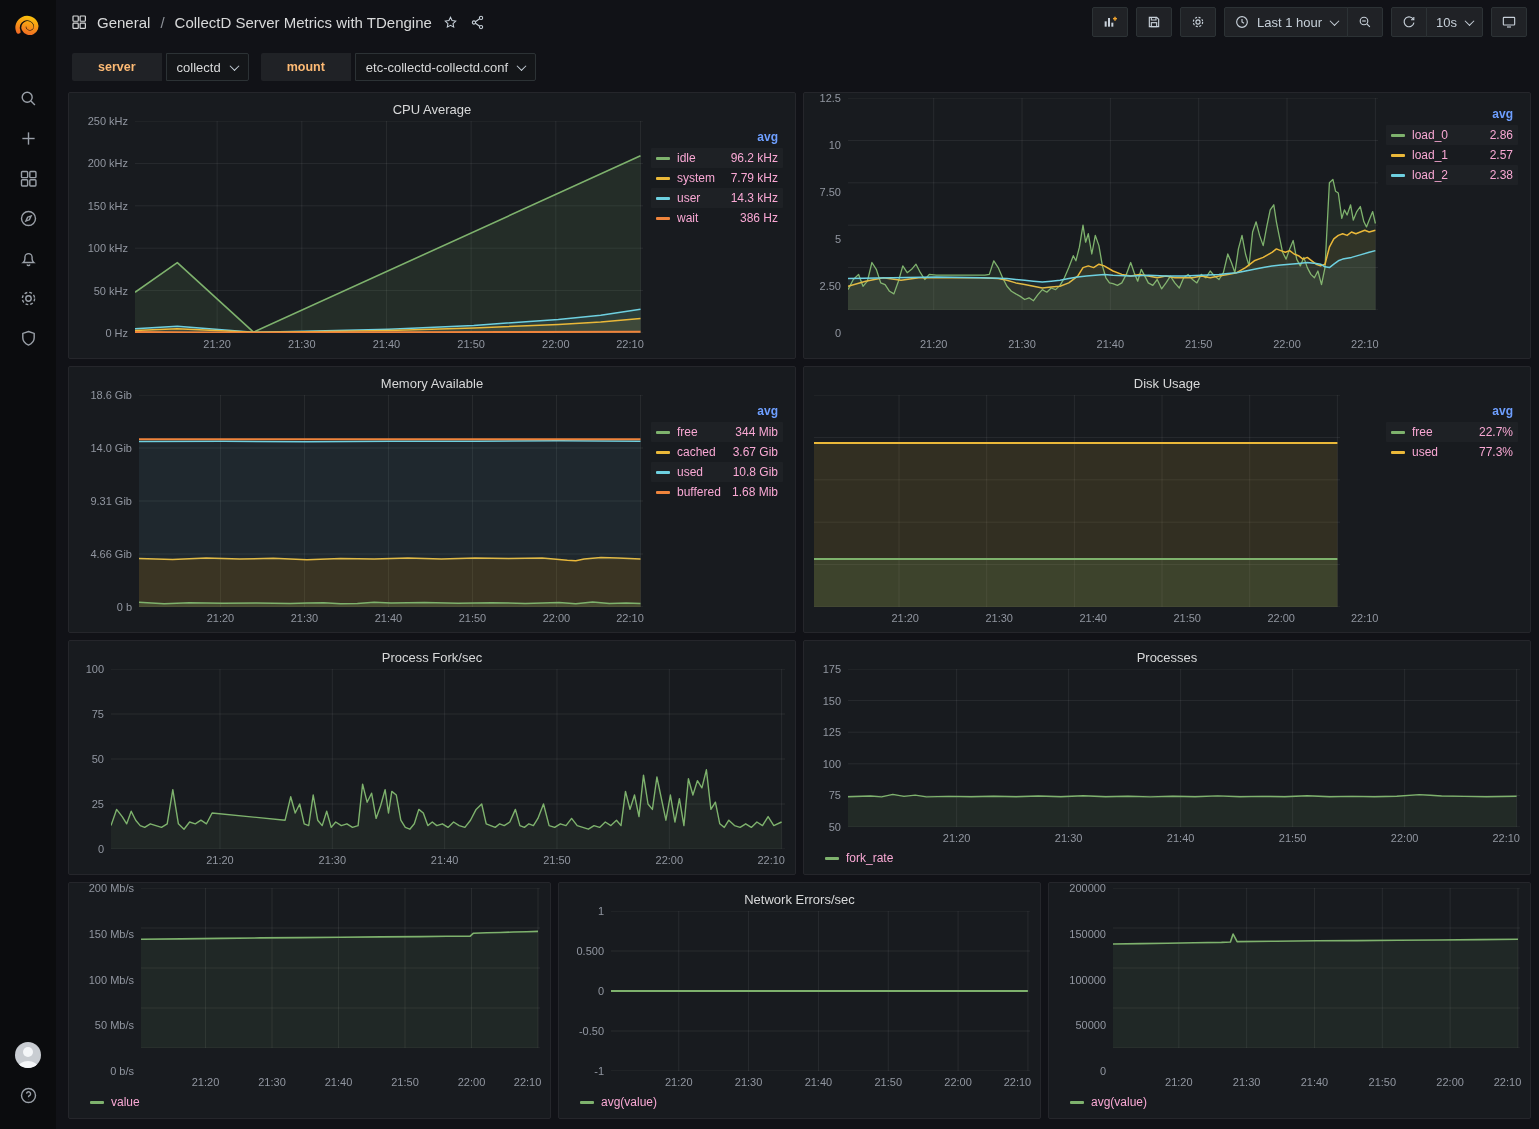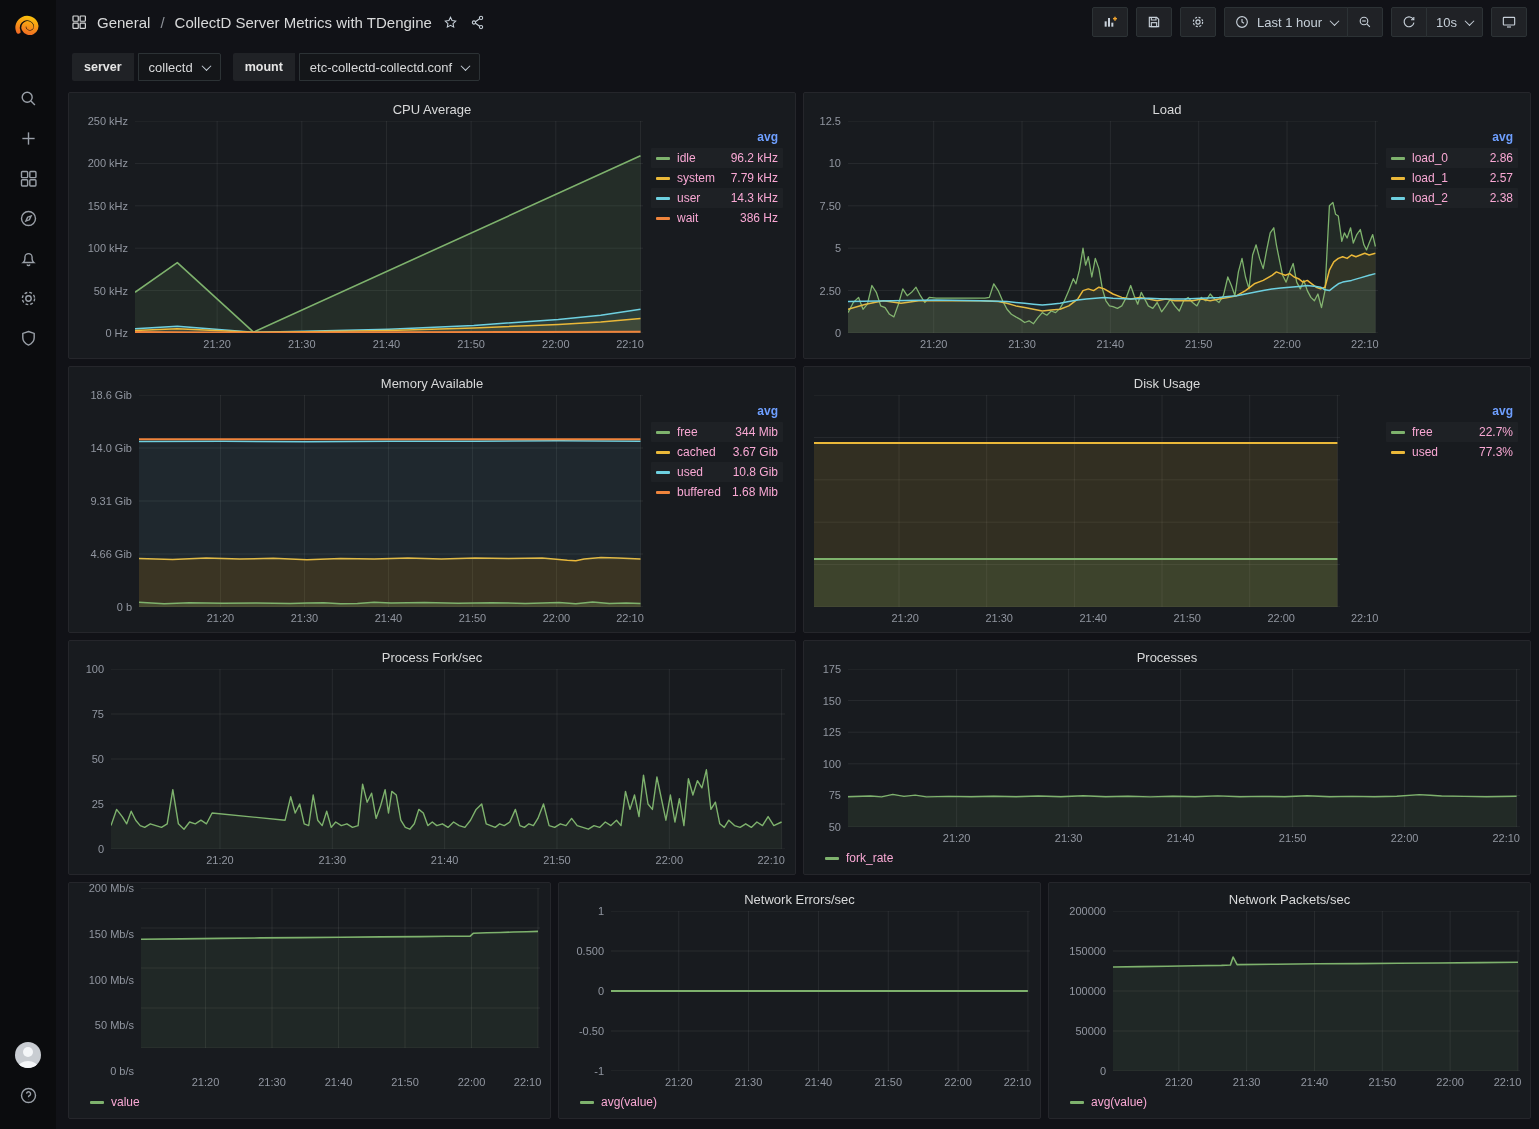--- a/index.html
+++ b/index.html
@@ -30,21 +30,21 @@
   .btn { height:30px; background:#202226; border:1px solid #2c3235; border-radius:2px; display:flex; align-items:center; gap:7px; padding:0 9px; color:#c7d0d9; font-size:13px; cursor:pointer; }
   .btn svg { width:16px; height:16px; stroke:currentColor; fill:none; stroke-width:1.7; }
   .btn-group { display:flex; }
   .btn-group .btn + .btn { margin-left:-1px; border-top-left-radius:0; border-bottom-left-radius:0; }
   .btn-group .btn:first-child { border-top-right-radius:0; border-bottom-right-radius:0; }
   .chev { width:7px; height:7px; border-right:1.6px solid #c7d0d9; border-bottom:1.6px solid #c7d0d9; transform:rotate(45deg) translate(-1px,-1px); margin-left:2px; }
 
   
   .submenu { display:flex; align-items:center; gap:12px; padding:9px 12px 9px 16px; flex:none; }
   .var { display:flex; }
-  .var-label { height:28px; display:flex; align-items:center; padding:0 12px; background:#202226; color:#e5e5e5; font-size:12.5px; font-weight:600; border-radius:2px 0 0 2px; }
+  .var-label { height:28px; display:flex; align-items:center; padding:0 26px; background:#202226; color:#fdba74; font-size:12.5px; font-weight:600; border-radius:2px 0 0 2px; }
   .var-value { height:28px; display:flex; align-items:center; gap:8px; padding:0 10px; background:#141619; border:1px solid #2c3235; color:#d8d9da; font-size:13px; border-radius:0 2px 2px 0; margin-left:4px; cursor:pointer; }
 
   
   .dashboard { flex:1; display:flex; flex-direction:column; gap:7px; padding:2px 8px 0 12px; min-height:0; }
   .row { display:grid; gap:7px; flex:none; }
   .row-2 { grid-template-columns:1fr 1fr; }
   .row-3 { grid-template-columns:1fr 1fr 1fr; }
   .h267 { height:267px; } .h235 { height:235px; } .h237 { height:237px; }
 
   .panel { background:#181b1f; border:1px solid #25262b; border-radius:2px; display:flex; flex-direction:column; padding:5px 10px 4px; min-width:0; }
@@ -319,23 +319,20 @@
                 </div>
                 <div class="lg-row">
                   <span class="lg-dash" style="background: rgb(239, 132, 60);"></span>
                   <span class="lg-name">wait</span>
                   <span class="lg-val">386 Hz</span>
                 </div>
               </aside>
           </div>
         </section>
         <section class="panel">
-          <header class="panel-header">
-              <span>Load</span>
-            </header>
           <div class="panel-body">
             <div class="plot-wrap">
               <div class="ylabels" style="width:34px">
                   <span style="top: 0%;">12.5</span>
                   <span style="top: 20%;">10</span>
                   <span style="top: 40%;">7.50</span>
                   <span style="top: 60%;">5</span>
                   <span style="top: 80%;">2.50</span>
                   <span style="top: 100%;">0</span>
                 </div>
@@ -692,23 +689,20 @@
             </div>
           </div>
           <div class="legend-bottom">
               <div class="lg-row">
                 <span class="lg-dash" style="background: rgb(126, 178, 109);"></span>
                 <span class="lg-name">avg(value)</span>
               </div>
             </div>
         </section>
         <section class="panel">
-          <header class="panel-header">
-              <span>Network Packets/sec</span>
-            </header>
           <div class="panel-body">
             <div class="plot-wrap">
               <div class="ylabels" style="width:54px">
                   <span style="top: 0%;">200000</span>
                   <span style="top: 25%;">150000</span>
                   <span style="top: 50%;">100000</span>
                   <span style="top: 75%;">50000</span>
                   <span style="top: 100%;">0</span>
                 </div>
               <div class="chart">

